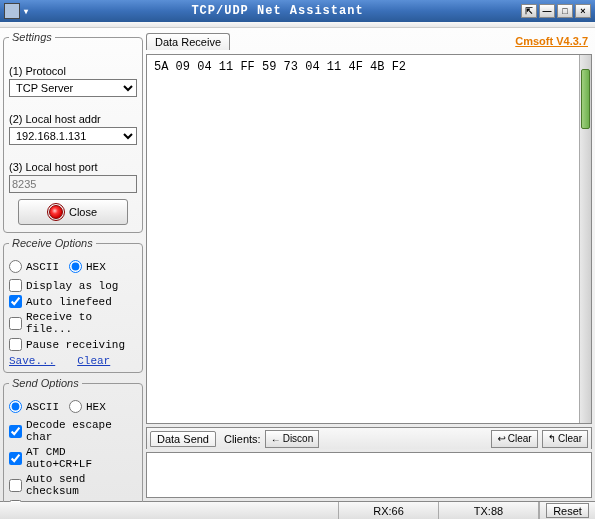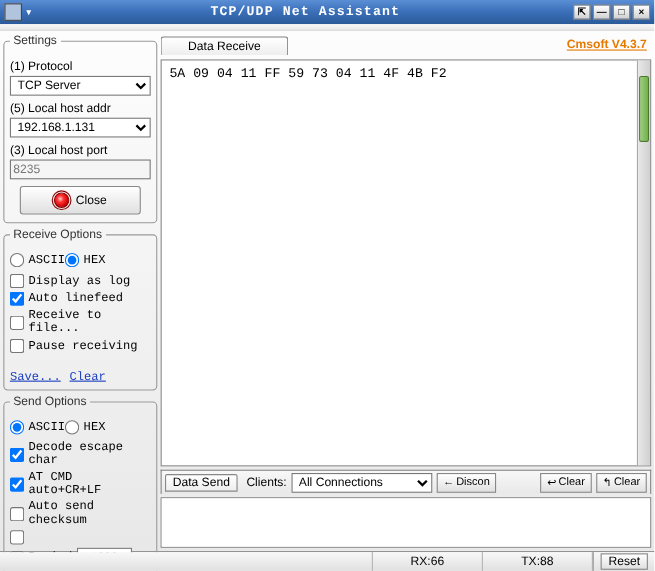--- a/index.html
+++ b/index.html
@@ -13,43 +13,43 @@
   .titlebar .wb { width: 16px; height: 14px; background: linear-gradient(#fff,#d0d0d0); border: 1px solid #888; font-size: 9px; display: flex; align-items: center; justify-content: center; color: #000; cursor: pointer; }
   
   .menubar { height: 6px; background: linear-gradient(180deg,#f8f8f8,#e8e8e8); border-bottom: 1px solid #ccc; }
   
   .client { display: flex; height: 473px; background: linear-gradient(180deg,#fdfdfd,#e8e8e8); padding: 3px; gap: 3px; }
   
   .leftpanel { width: 140px; display: flex; flex-direction: column; gap: 4px; }
   .rightpanel { flex: 1; display: flex; flex-direction: column; gap: 3px; }
   
   fieldset { border: 1px solid #999; border-radius: 4px; padding: 6px 5px 5px 5px; background: transparent; }
-  legend { font-size: 11px; padding: 0 3px; color: #333; }
-  
-  .fld-label { font-size: 11px; color: #000; margin-bottom: 2px; margin-top: 6px; }
+  legend { font-size: 11px; padding: 0 3px; color: #333; font-style: italic; }
+  
+  .fld-label { font-size: 11px; color: #000; margin-bottom: 2px; margin-top: 16px; }
   .fld-label:first-child { margin-top: 0; }
   
   select, input[type=text] { width: 100%; font-size: 11px; height: 18px; border: 1px solid #7a7a7a; background: #fff; padding: 1px 2px; }
   input[readonly] { background: #f5f5f5; color: #777; }
   
   .mainbtn { width: 110px; height: 26px; margin: 6px auto 2px; display: flex; align-items: center; justify-content: center; gap: 6px; border: 1px solid #888; border-radius: 3px; background: linear-gradient(180deg,#fff,#e0e0e0); cursor: pointer; font-size: 11px; }
   .redcircle { width: 14px; height: 14px; border-radius: 50%; background: radial-gradient(circle at 40% 40%, #ffcccc 0%, #ff3333 30%, #cc0000 70%); border: 1px solid #880000; position: relative; }
   .redcircle::before { content: ""; position: absolute; inset: -3px; border: 1px solid #880000; border-radius: 50%; }
   
   .chk-row, .rad-row { display: flex; align-items: center; gap: 4px; font-size: 11px; margin: 3px 0; font-family: "Courier New", monospace; }
-  .rad-group { display: flex; margin: 2px 0 3px 0; }
+  .rad-group { display: flex; gap: 10px; margin: 2px 0 3px 0; }
   input[type=checkbox], input[type=radio] { margin: 0; }
   
-  .linkrow { display: flex; gap: 8px; margin-top: 16px; }
+  .linkrow { display: flex; gap: 22px; margin-top: 4px; }
   .lnk { color: #1a3fbf; text-decoration: underline; font-size: 11px; cursor: pointer; font-family: "Courier New", monospace; }
   
   .period-in { width: 40px; display: inline-block; height: 16px; font-size: 11px; text-align: center; }
   
   .tabhdr { display: flex; align-items: center; height: 20px; }
-  .tab { border: 1px solid #888; border-bottom: none; padding: 2px 24px; background: linear-gradient(180deg,#fff,#eee); font-size: 11px; border-radius: 3px 3px 0 0; cursor: pointer; }
+  .tab { border: 1px solid #888; border-bottom: none; padding: 2px 8px; background: linear-gradient(180deg,#fff,#eee); font-size: 11px; border-radius: 3px 3px 0 0; cursor: pointer; }
   .brand { margin-left: auto; color: #e67a00; font-weight: bold; text-decoration: underline; font-size: 11px; cursor: pointer; padding-right: 4px; }
   
   .recv-area { flex: 1; border: 1px solid #888; background: #fff; position: relative; }
   .recv-text { position: absolute; inset: 1px 12px 1px 1px; padding: 4px 6px; font-family: "Courier New", monospace; font-size: 12px; color: #000; overflow: auto; white-space: pre; }
   .vscroll { position: absolute; right: 0; top: 0; bottom: 0; width: 12px; background: linear-gradient(90deg,#e8e8e8,#d0d0d0); border-left: 1px solid #aaa; }
   .vscroll .thumb { position: absolute; left: 1px; right: 1px; top: 14px; height: 60px; background: linear-gradient(90deg,#9fcf7f,#6fb04f); border: 1px solid #4a7a2a; border-radius: 2px; }
   
   .sendhdr { display: flex; align-items: center; gap: 4px; height: 22px; border: 1px solid #888; border-bottom: none; padding: 0 3px; background: linear-gradient(180deg,#f8f8f8,#e8e8e8); }
   .sendhdr .tab2 { border: 1px solid #888; padding: 1px 6px; background: linear-gradient(180deg,#fff,#eee); font-size: 11px; border-radius: 2px 2px 0 0; }
   .sendhdr .lbl { font-size: 11px; margin-left: 4px; }
@@ -89,21 +89,21 @@
 
 <div class="client">
   <div class="leftpanel">
 
     <fieldset>
       <legend>Settings</legend>
       <div class="fld-label">(1) Protocol</div>
       <select>
         <option>TCP Server</option>
       </select>
-      <div class="fld-label">(5) Local host addr</div>
+      <div class="fld-label">(2) Local host addr</div>
       <select>
         <option>192.168.1.131</option>
       </select>
       <div class="fld-label">(3) Local host port</div>
       <input type="text" readonly="" value="8235" style="">
       <div class="mainbtn">
         <span class="redcircle"></span>
         <span>Close</span>
       </div>
     </fieldset>
@@ -191,23 +191,20 @@
     <div class="recv-area">
       <div class="recv-text">5A 09 04 11 FF 59 73 04 11 4F 4B F2</div>
       <div class="vscroll">
           <div class="thumb"></div>
         </div>
     </div>
 
     <div class="sendhdr">
       <div class="tab2">Data Send</div>
       <span class="lbl">Clients:</span>
-      <select>
-        <option>All Connections</option>
-      </select>
       <div class="tinybtn">
           <span class="arrow">←</span>
           <span>Discon</span>
         </div>
       <div style="flex:1"></div>
       <div class="tinybtn">
           <span class="arrow">↩</span>
           <span>Clear</span>
         </div>
       <div class="tinybtn">

